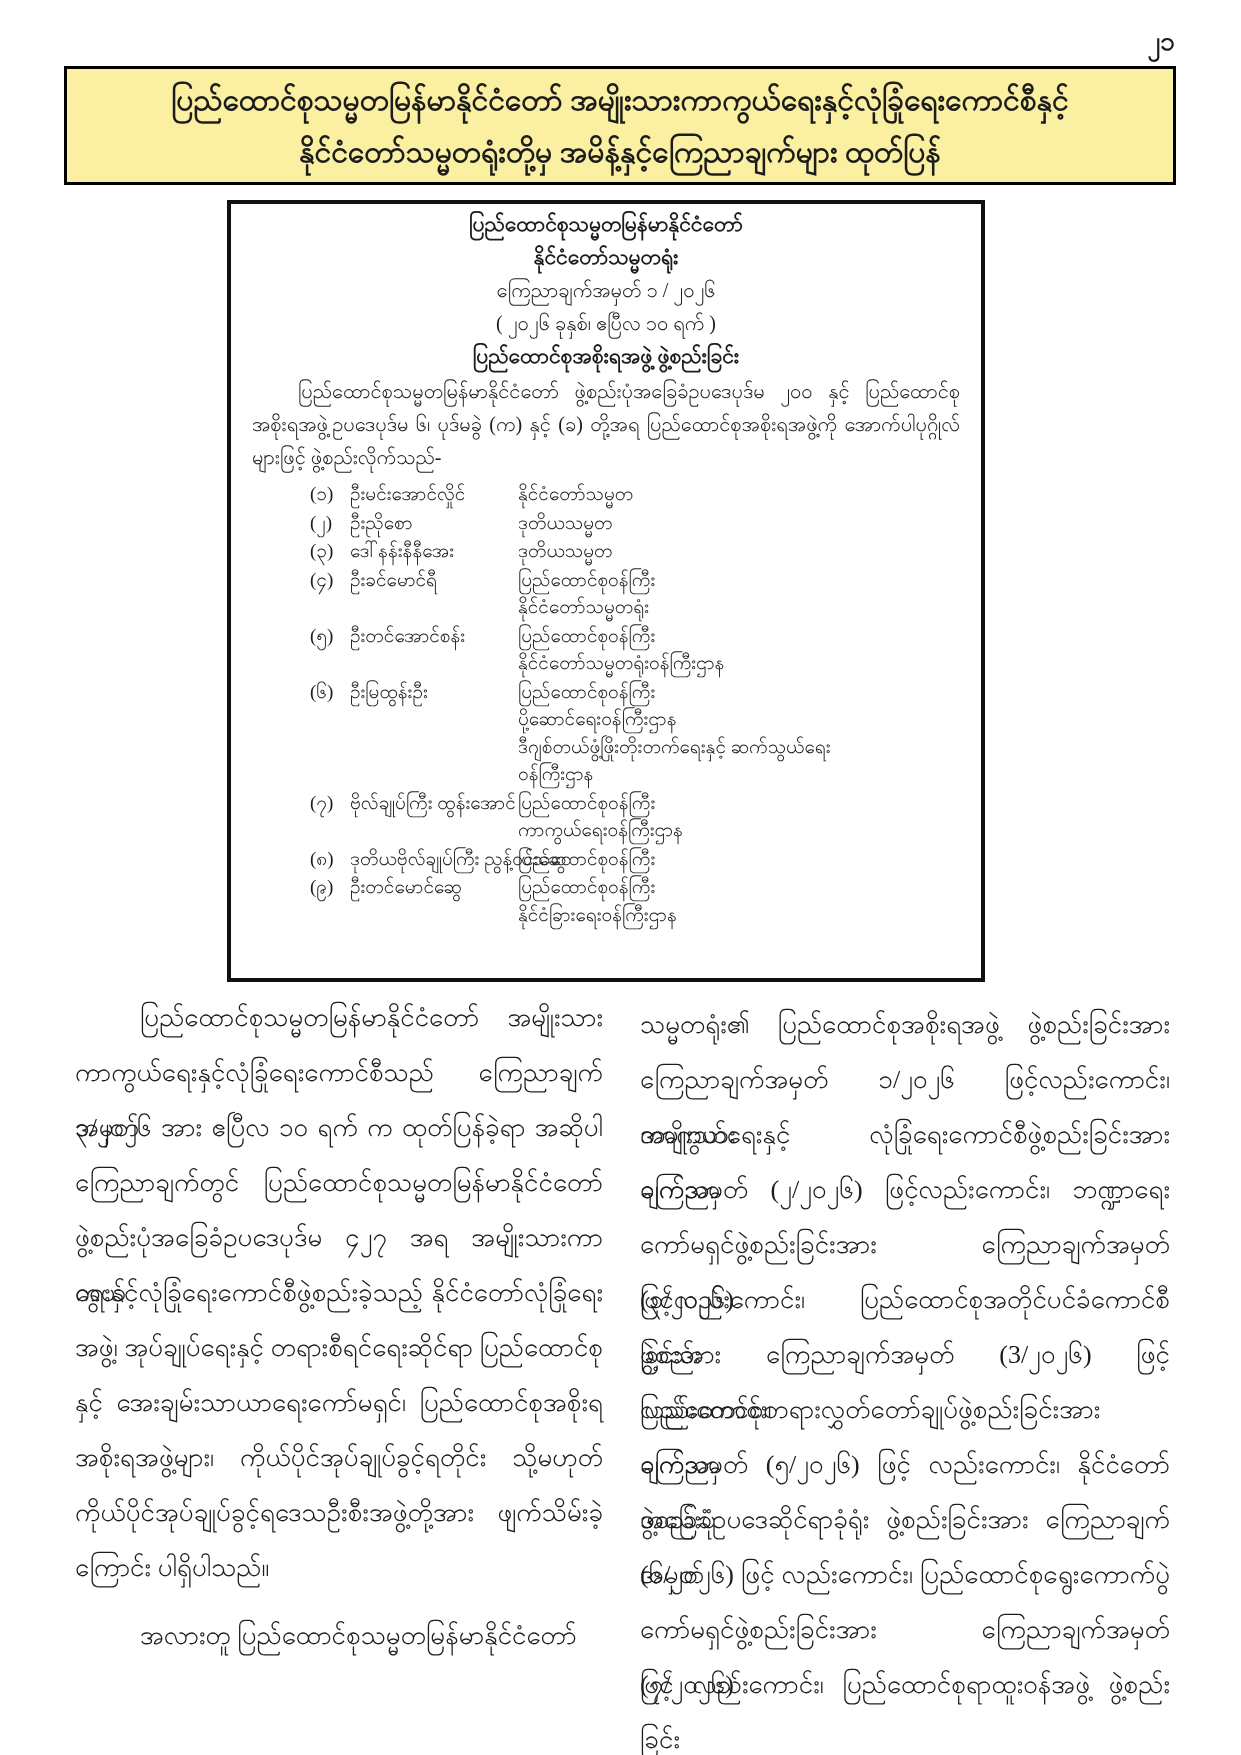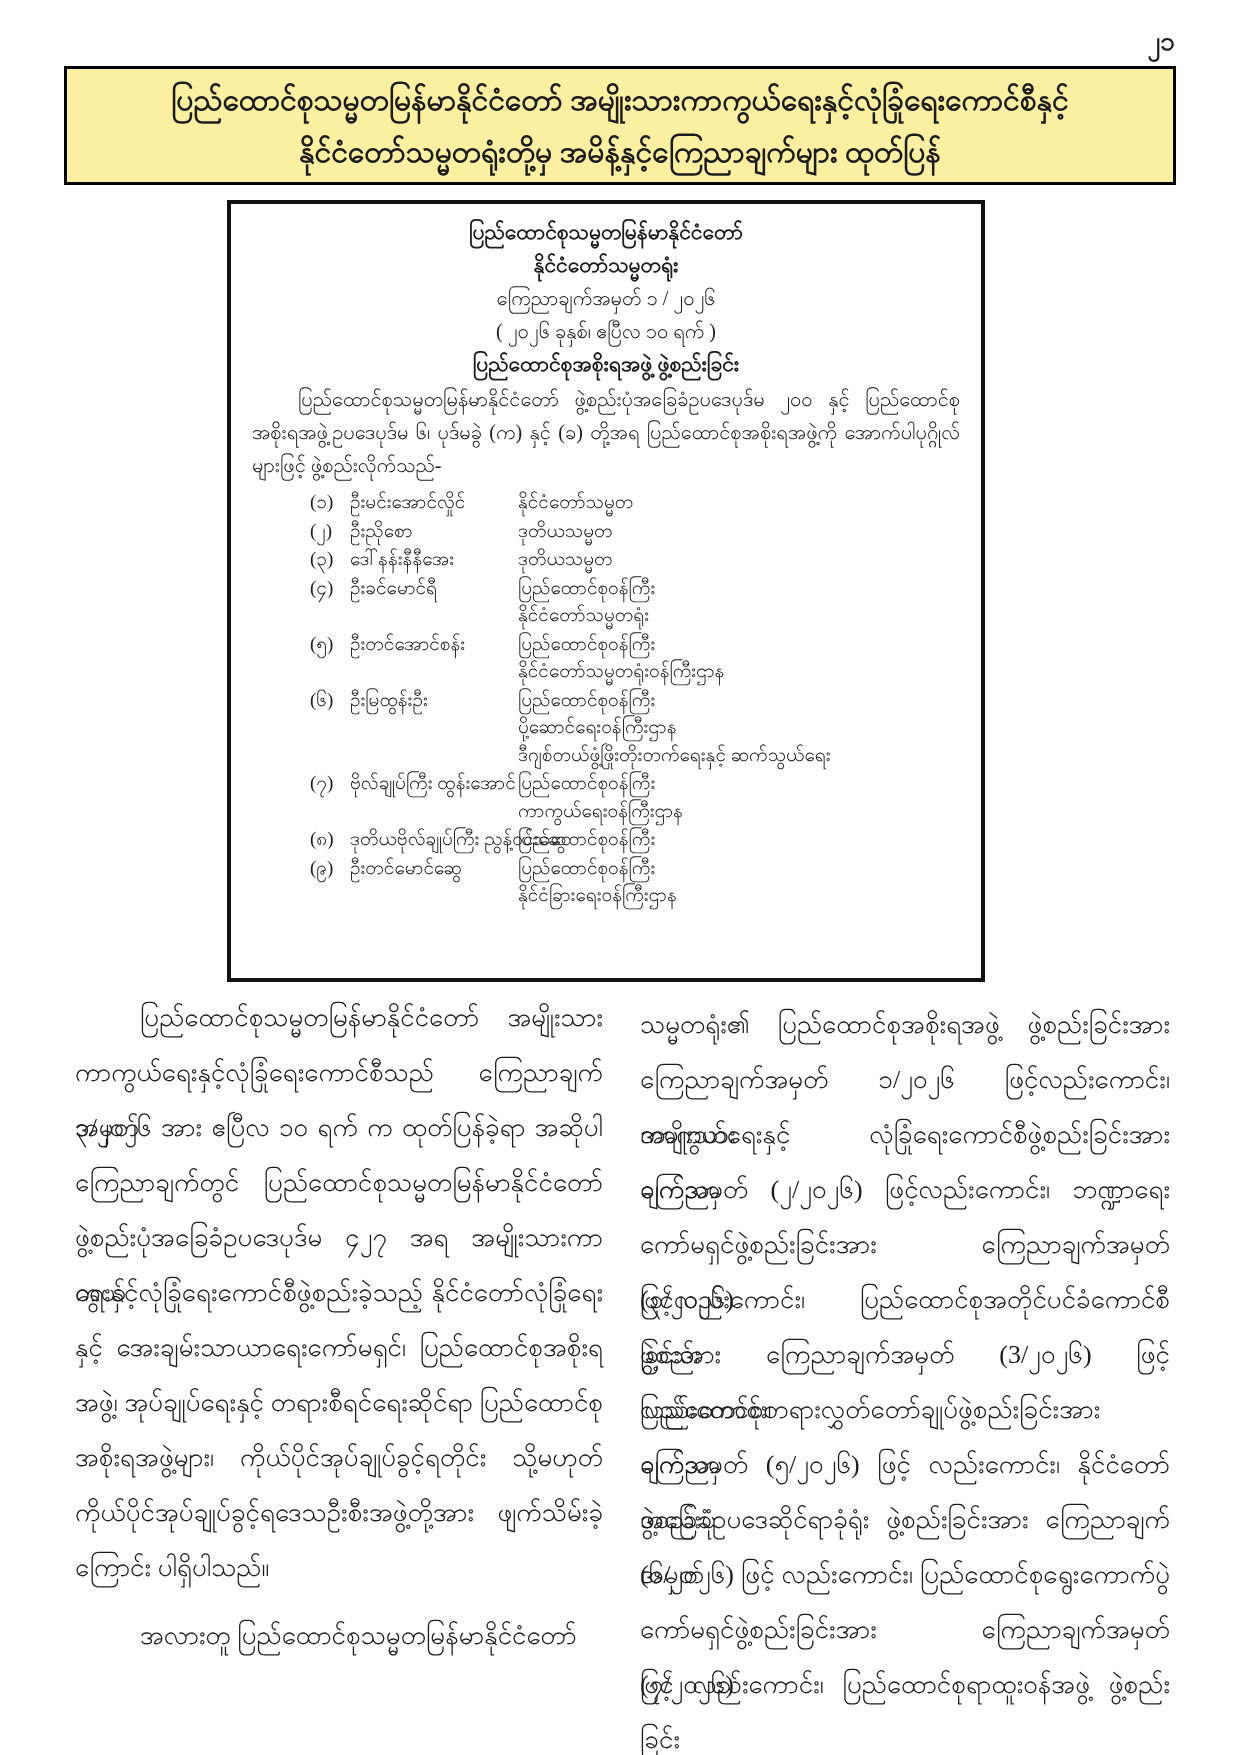--- a/index.html
+++ b/index.html
@@ -23,21 +23,21 @@
     overflow:hidden;
   }
   .banner-line {
     font-size:30px; font-weight:bold; line-height:52px;
     white-space:nowrap; text-align:center;
   }
   .doc-box {
     position:absolute; left:227px; top:200px; width:758px; height:782px;
     border:4px solid #111;
     background:#fff;
-    padding:12px 21px 6px 21px;
+    padding:4px 21px 6px 21px;
     overflow:hidden;
   }
   .doc-center { text-align:center; font-size:20px; line-height:33px; white-space:nowrap; }
   .doc-center.bold { font-weight:bold; font-size:21px; }
   .doc-intro {
     margin-top:2px;
     font-size:20px; line-height:33px;
     text-align:justify;
     text-indent:46px;
   }
@@ -119,20 +119,21 @@
           <div class="role-line">နိုင်ငံတော်သမ္မတရုံးဝန်ကြီးဌာန</div>
         </div>
       </div>
       <div class="member-row">
         <div class="member-no">(၆)</div>
         <div class="member-name">ဦးမြထွန်းဦး</div>
         <div>
           <div class="role-line">ပြည်ထောင်စုဝန်ကြီး</div>
           <div class="role-line">ပို့ဆောင်ရေးဝန်ကြီးဌာန</div>
           <div class="role-line">ဒီဂျစ်တယ်ဖွံ့ဖြိုးတိုးတက်ရေးနှင့် ဆက်သွယ်ရေး</div>
+          <div class="role-line">ဝန်ကြီးဌာန</div>
         </div>
       </div>
       <div class="member-row">
         <div class="member-no">(၇)</div>
         <div class="member-name">ဗိုလ်ချုပ်ကြီး ထွန်းအောင်</div>
         <div>
           <div class="role-line">ပြည်ထောင်စုဝန်ကြီး</div>
           <div class="role-line">ကာကွယ်ရေးဝန်ကြီးဌာန</div>
         </div>
       </div>
@@ -156,22 +157,22 @@
 
 <div class="columns-wrap">
   <div class="col col-left" id="col-left">
       <div class="para">
         <div class="body-line indent">ပြည်ထောင်စုသမ္မတမြန်မာနိုင်ငံတော်  အမျိုးသား</div>
         <div class="body-line">ကာကွယ်ရေးနှင့်လုံခြုံရေးကောင်စီသည် ကြေညာချက်အမှတ်</div>
         <div class="body-line">၃/၂၀၂၆ အား ဧပြီလ ၁၀ ရက် က ထုတ်ပြန်ခဲ့ရာ အဆိုပါ</div>
         <div class="body-line">ကြေညာချက်တွင်  ပြည်ထောင်စုသမ္မတမြန်မာနိုင်ငံတော်</div>
         <div class="body-line">ဖွဲ့စည်းပုံအခြေခံဥပဒေပုဒ်မ ၄၂၇ အရ အမျိုးသားကာကွယ်</div>
         <div class="body-line">ရေးနှင့်လုံခြုံရေးကောင်စီဖွဲ့စည်းခဲ့သည့် နိုင်ငံတော်လုံခြုံရေး</div>
+        <div class="body-line">အဖွဲ့၊ အုပ်ချုပ်ရေးနှင့် တရားစီရင်ရေးဆိုင်ရာ ပြည်ထောင်စု</div>
         <div class="body-line">နှင့်  အေးချမ်းသာယာရေးကော်မရှင်၊  ပြည်ထောင်စုအစိုးရ</div>
-        <div class="body-line">အဖွဲ့၊ အုပ်ချုပ်ရေးနှင့် တရားစီရင်ရေးဆိုင်ရာ ပြည်ထောင်စု</div>
         <div class="body-line">အစိုးရအဖွဲ့များ၊  ကိုယ်ပိုင်အုပ်ချုပ်ခွင့်ရတိုင်း  သို့မဟုတ်</div>
         <div class="body-line">ကိုယ်ပိုင်အုပ်ချုပ်ခွင့်ရဒေသဦးစီးအဖွဲ့တို့အား  ဖျက်သိမ်းခဲ့</div>
         <div class="body-line noju">ကြောင်း ပါရှိပါသည်။</div>
       </div>
       <div class="para">
         <div class="body-line indent noju">အလားတူ  ပြည်ထောင်စုသမ္မတမြန်မာနိုင်ငံတော်</div>
       </div>
     </div>
   <div class="col col-right" id="col-right">
       <div class="para">

